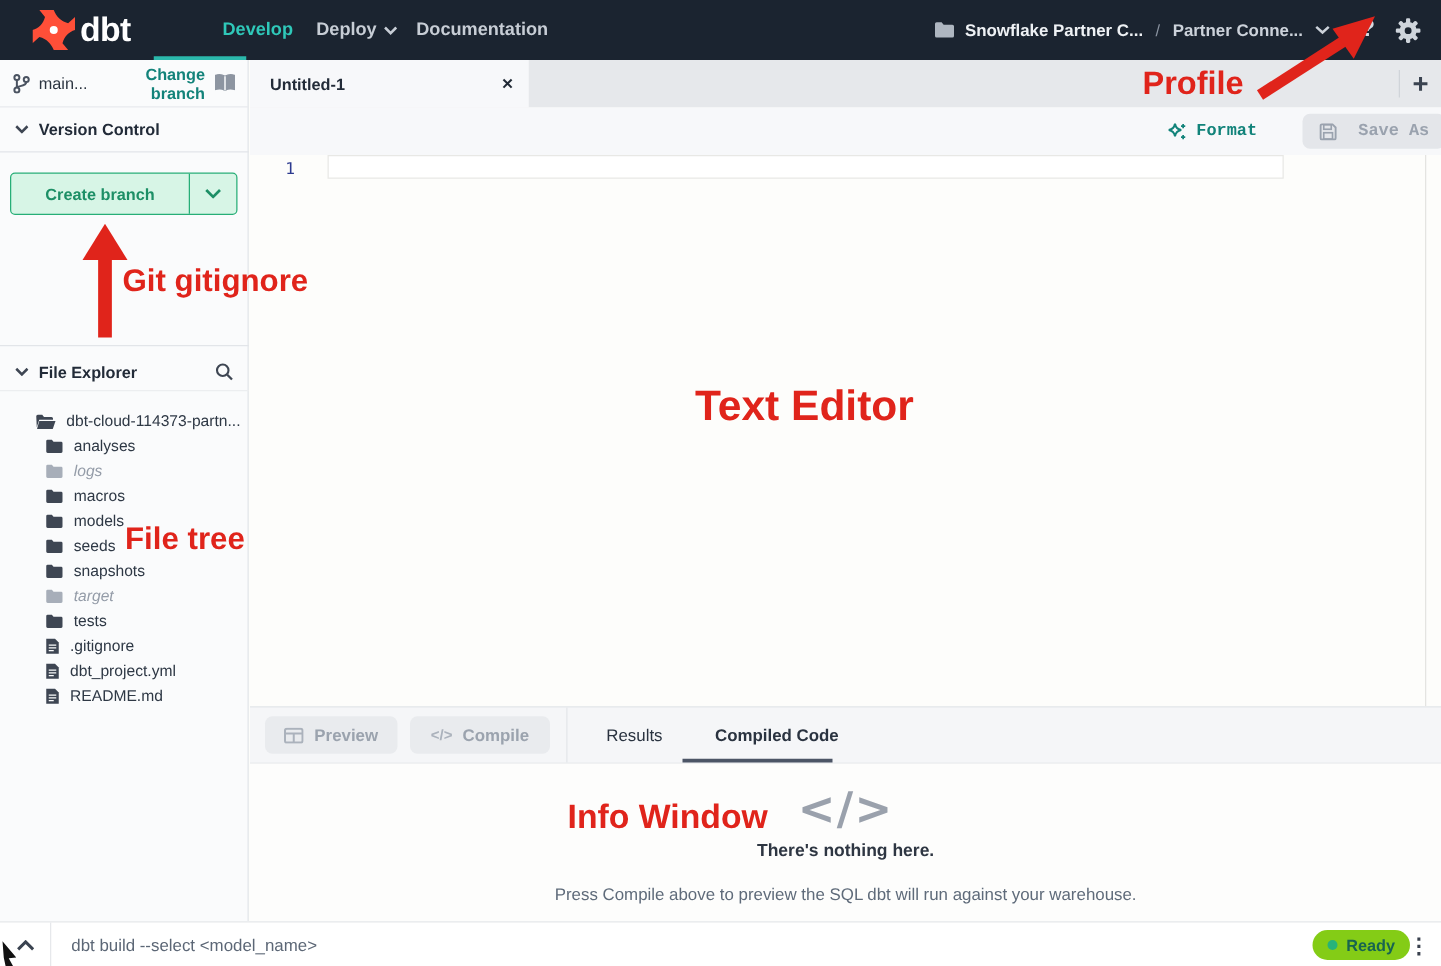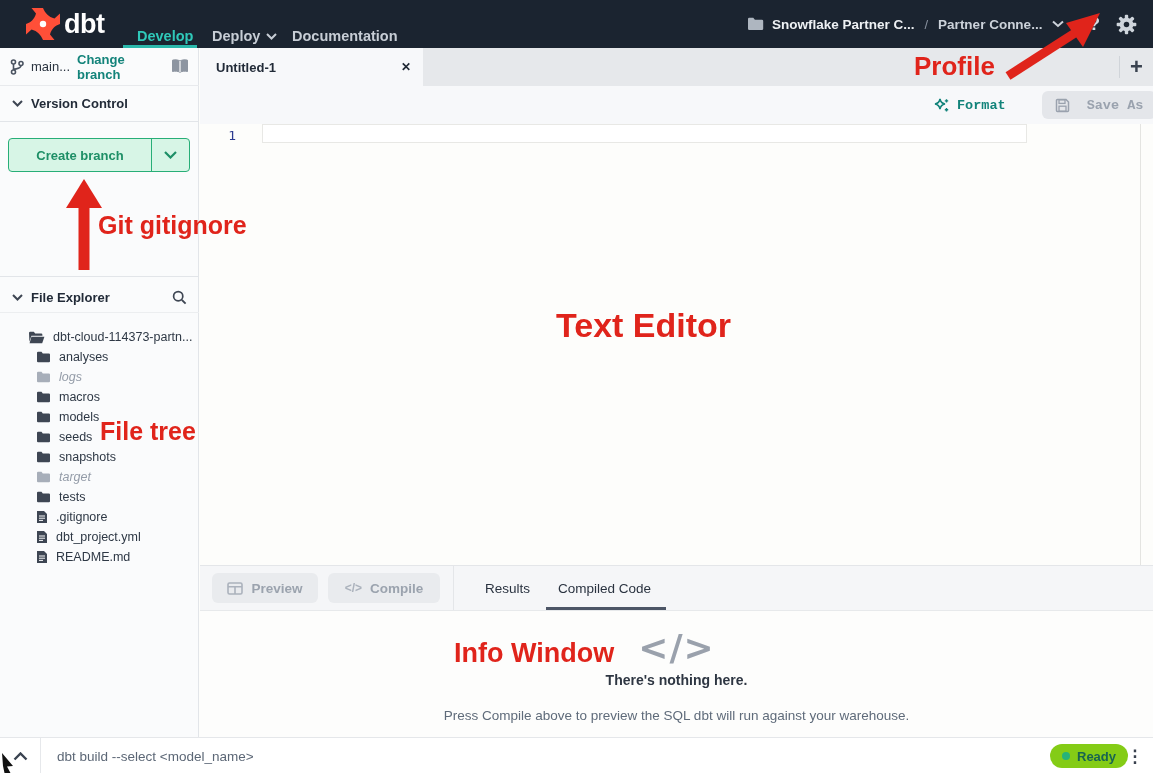--- a/index.html
+++ b/index.html
@@ -4,35 +4,35 @@
 <style>
   * { margin:0; padding:0; box-sizing:border-box; }
   html,body { width:1153px; height:773px; overflow:hidden; }
   body { font-family:"Liberation Sans", sans-serif; }
   .screen { position:relative; width:1153px; height:773px; background:#fdfdfb; overflow:hidden; }
 
   
   .topnav { position:absolute; left:0; top:0; width:1153px; height:48px; background:#1b2430; }
   .brand-wrap { position:absolute; left:26px; top:8px; display:flex; align-items:center; gap:4px; cursor:pointer; }
   .brand-text { color:#fff; font-size:27px; font-weight:700; letter-spacing:-0.5px; }
-  .nav-item { position:absolute; top:12px; height:48px; display:flex; align-items:center; gap:6px;
-              font-size:14.5px; font-weight:600; color:#c7cdd5; cursor:pointer; }
+  .nav-item { position:absolute; top:0; height:48px; display:flex; align-items:center; gap:6px;
+              font-size:14.5px; font-weight:600; color:#c7cdd5; cursor:pointer;margin-left:41px; }
   .nav-item.active { color:#2fc8b9; }
   .nav-underline { position:absolute; left:123px; top:45px; width:74px; height:3px; background:#2bb8ab; }
   .proj-cluster { position:absolute; right:16px; top:0; height:48px; display:flex; align-items:center; }
   .proj-acct { color:#eef1f4; font-size:13.5px; font-weight:700; margin-left:8px; }
   .proj-slash { color:#8a93a0; font-size:13px; margin:0 10px; }
   .proj-name { color:#ccd2da; font-size:13.5px; font-weight:600; }
   .help-glyph { color:#d6dbe1; font-size:19px; font-weight:700; margin-left:24px; cursor:pointer; }
   .gear-wrap { margin-left:16px; cursor:pointer; display:flex; }
 
   
   .sidebar { position:absolute; left:0; top:48px; width:199px; height:689px; background:#fafbfc; border-right:1px solid #e2e5e9; }
   .branch-bar { position:absolute; left:0; top:0; width:199px; height:38px; border-bottom:1px solid #e8eaed;
-                display:flex; align-items:center; padding:0 10px; gap:7px; }
+                display:flex; align-items:center; padding:0 10px; gap:7px;text-align:right; }
   .branch-name { font-size:13px; color:#2b3440; }
   .change-branch { font-size:13px; font-weight:600; color:#13837a; cursor:pointer; }
   .sec-header { display:flex; align-items:center; gap:8px; padding:0 12px; font-size:13px; font-weight:700; color:#222b38; cursor:pointer; }
   .vc-header { position:absolute; left:0; top:38px; width:199px; height:36px; border-bottom:1px solid #e2e5e9; }
   .vc-body { position:absolute; left:0; top:74px; width:199px; height:155px; border-bottom:1px solid #e2e5e9; }
   .create-branch { position:absolute; left:8px; top:16px; width:182px; height:34px; display:flex; align-items:stretch;
                    background:#d7f5e6; border:1px solid #27ae77; border-radius:4px; cursor:pointer; }
   .cb-label { flex:1; display:flex; align-items:center; justify-content:center; font-size:13px; font-weight:600; color:#1d8f66; }
   .cb-div { width:1px; background:#27ae77; }
   .cb-caret { width:37px; display:flex; align-items:center; justify-content:center; }
@@ -68,21 +68,21 @@
   .editor-div { position:absolute; left:940px; top:0; width:1px; height:441px; background:#e4e4e1; }
 
   
   .panel-head { position:absolute; left:0; top:517px; width:953px; height:46px; background:#f5f6f8;
                 border-top:1px solid #e4e6e9; border-bottom:1px solid #e7e9eb; }
   .pbtn { position:absolute; top:7px; height:30px; background:#e9ebee; border-radius:6px; display:flex;
           align-items:center; justify-content:center; gap:8px; color:#9ba3ae; font-size:13.5px; font-weight:600; cursor:default; }
   .pbtn-code { font-size:12px; font-weight:700; color:#abb2bc; }
   .ph-div { position:absolute; left:253px; top:0; width:1px; height:44px; background:#e4e6e9; }
   .ptab { position:absolute; top:0; height:44px; display:flex; align-items:center; font-size:13.5px; color:#2a3340; cursor:pointer; }
-  .ptab.active { font-weight:400; }
+  .ptab.active { font-weight:700;margin-left:14px; }
   .ptab-underline { position:absolute; left:346px; top:41px; width:120px; height:3px; background:#4c5566; }
   .info-area { position:absolute; left:0; top:563px; width:953px; height:126px; background:#fdfdfc;
                display:flex; flex-direction:column; align-items:center; padding-top:16px; }
   .big-code { font-size:36px; font-weight:700; color:#9aa1ac; letter-spacing:1px; font-family:"DejaVu Sans", sans-serif; }
   .empty-title { margin-top:4px; font-size:14px; font-weight:700; color:#2e3642; }
   .empty-sub { margin-top:20px; font-size:13.5px; color:#5f6b7a; }
 
   
   .cmdbar { position:absolute; left:0; top:737px; width:1153px; height:36px; background:#ffffff; border-top:1px solid #e5e7ea; }
   .cmd-chevron { position:absolute; left:0; top:0; width:40px; height:36px; display:flex; align-items:center; justify-content:center; cursor:pointer; }

